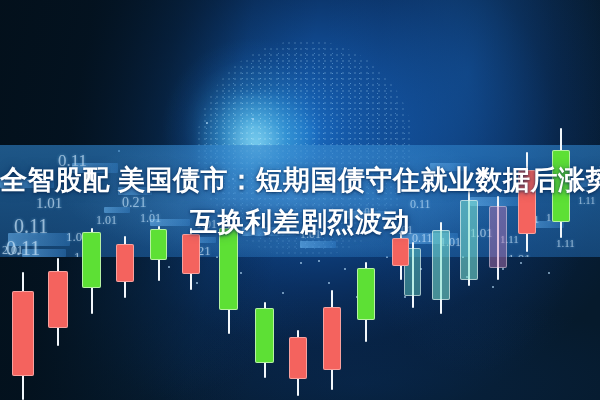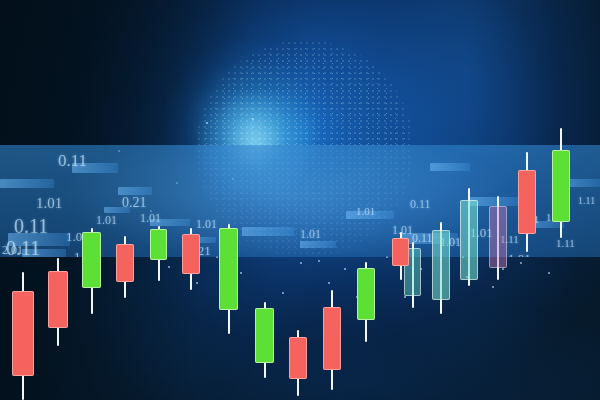--- a/index.html
+++ b/index.html
@@ -306,14 +306,18 @@
       <div class="candle up" style="left: 357px; top: 262px; width: 18px; height: 80px;">
         <div class="wick" style="top: 0px; height: 80px;"></div>
         <div class="body" style="top: 6px; height: 52px;"></div>
       </div>
       <div class="candle down" style="left: 392px; top: 232px; width: 17px; height: 48px;">
         <div class="wick" style="top: 0px; height: 48px;"></div>
         <div class="body" style="top: 6px; height: 28px;"></div>
       </div>
     </div>
 
+  <div id="headline">
+    <span>全智股配 美国债市：短期国债守住就业数据后涨势</span>
+    <span class="line2">互换利差剧烈波动</span>
+  </div>
 
 </div>
 
 </body></html>

